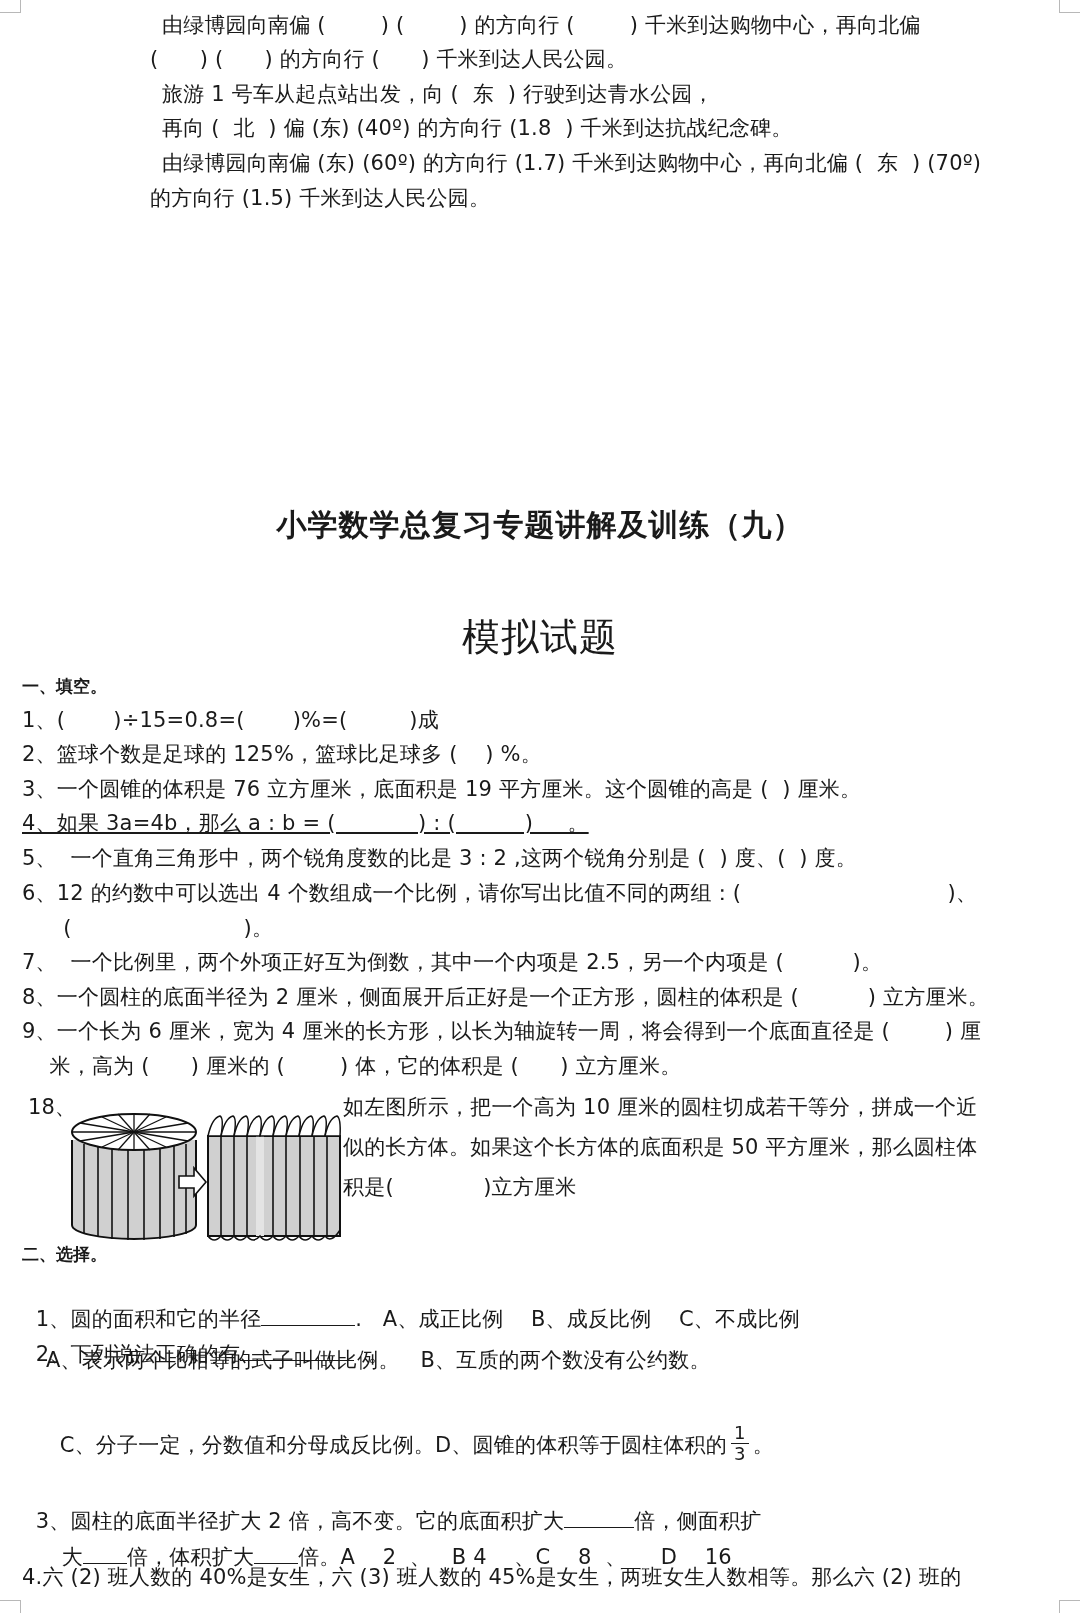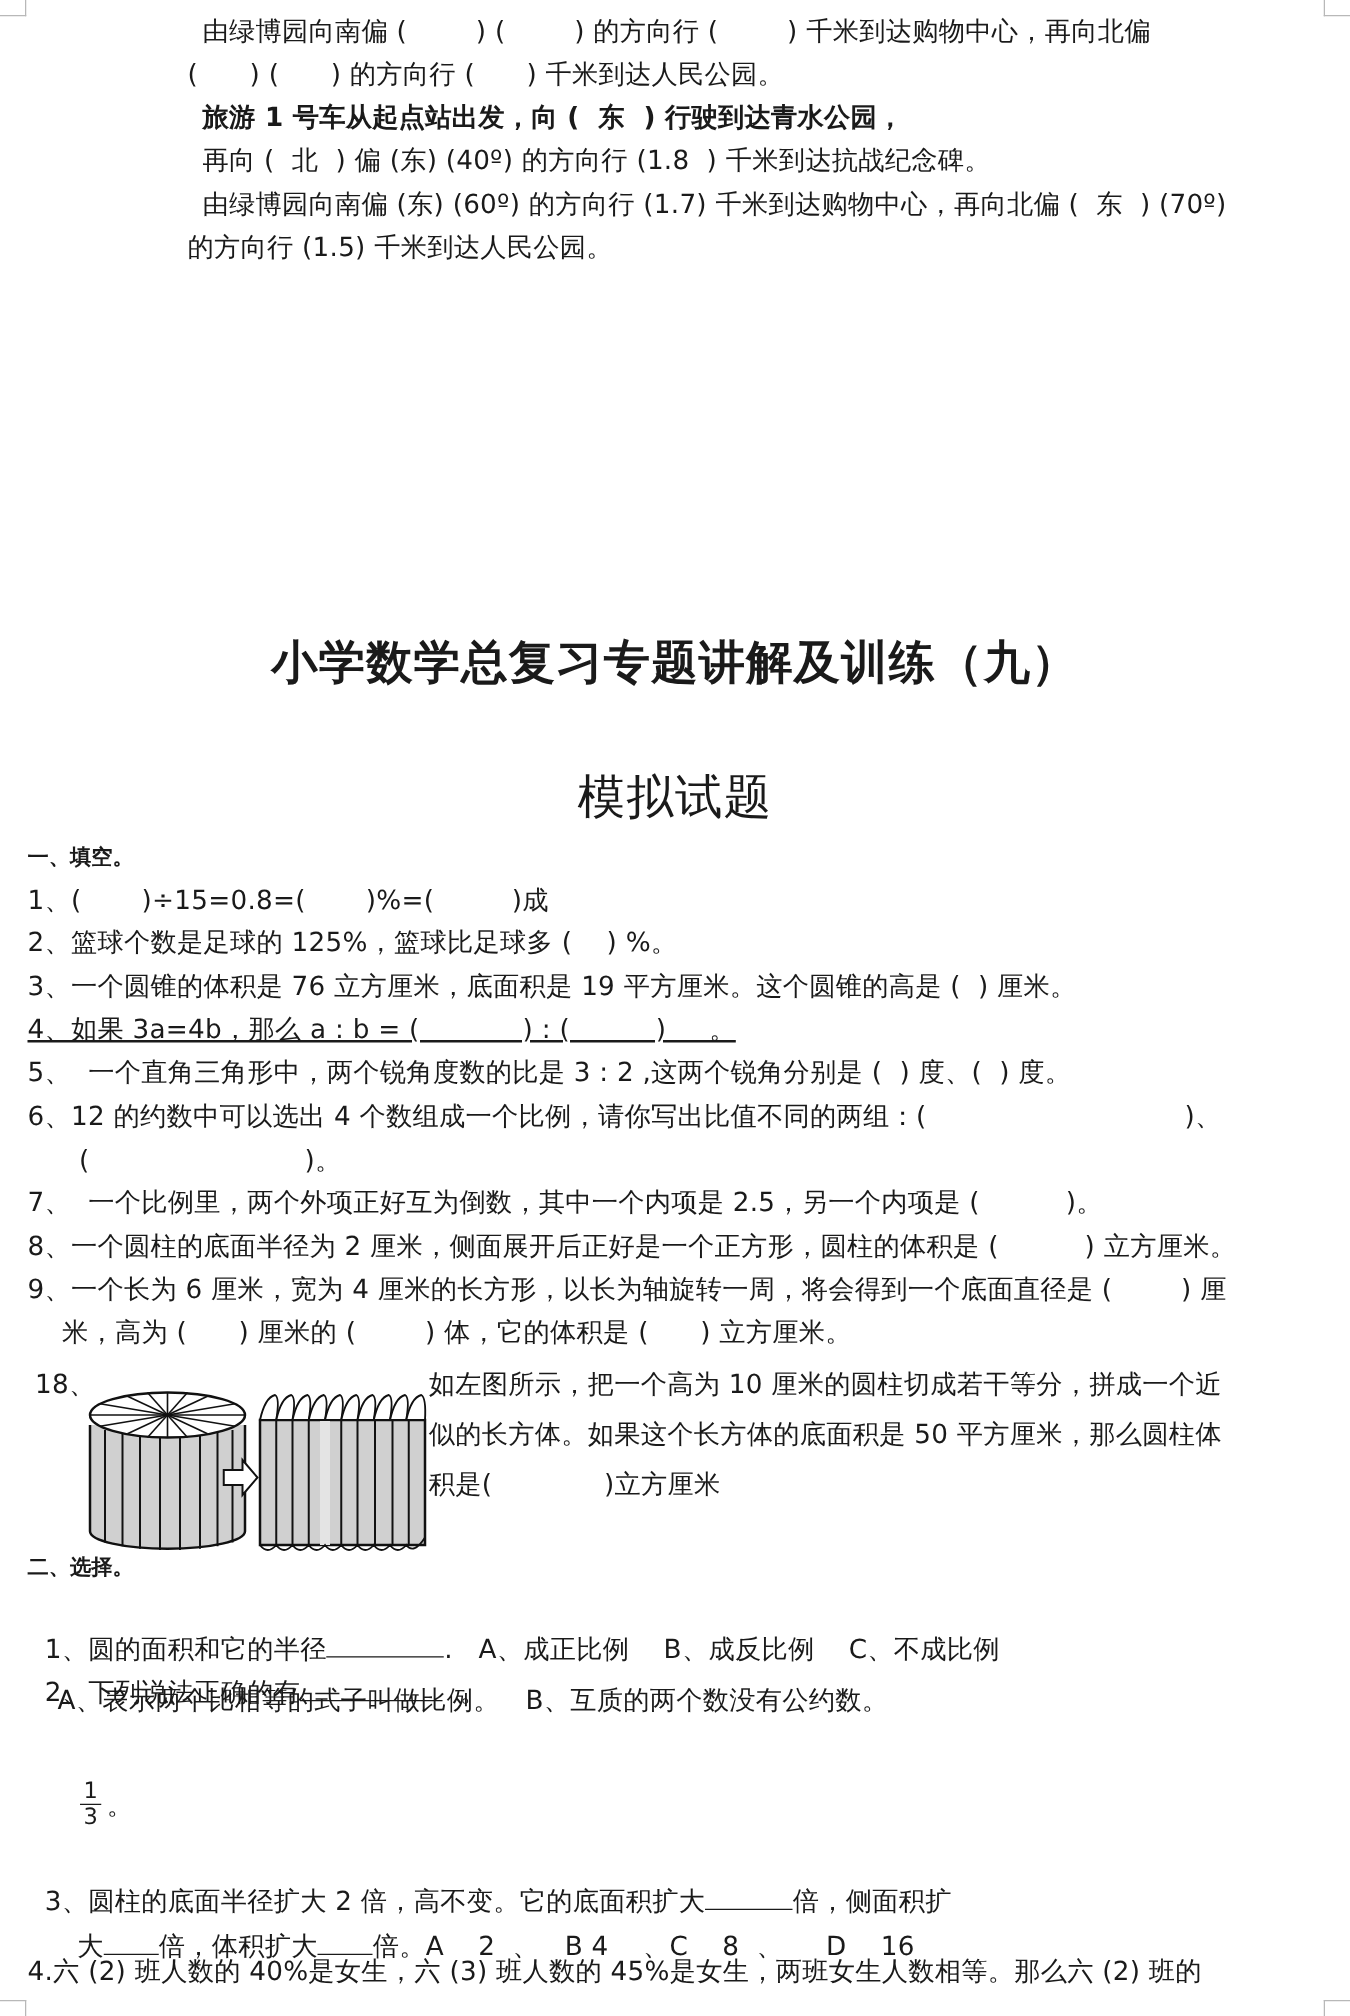--- a/index.html
+++ b/index.html
@@ -8,39 +8,39 @@
       font-family: "DejaVu Sans", "Liberation Sans", sans-serif;
       color: #1a1a1a;
     }
     .corner { position: absolute; width: 20px; height: 12px; border-color: #b8b8b8; border-style: solid; }
     .corner.tl { left: 0; top: 0; border-width: 0 1px 1px 0; }
     .corner.tr { right: 0; top: 0; border-width: 0 0 1px 1px; }
     .corner.bl { left: 0; bottom: 0; border-width: 1px 1px 0 0; }
     .corner.br { right: 0; bottom: 0; border-width: 1px 0 0 1px; }
 
     .line { position: absolute; font-size: 21px; line-height: 30px; white-space: pre; letter-spacing: 0.2px; }
-    .title { position: absolute; left: 0; width: 1080px; text-align: center; font-size: 37px; font-weight: bold; white-space: pre; letter-spacing: 1px; }
+    .title { position: absolute; left: 0; width: 1080px; text-align: center; font-size: 30px; font-weight: bold; white-space: pre; letter-spacing: 1px; }
     .subtitle { position: absolute; left: 0; width: 1080px; text-align: center; font-size: 38px; white-space: pre; letter-spacing: 1px; }
     .section { position: absolute; font-size: 17px; font-weight: bold; line-height: 30px; white-space: pre; }
     .u { display: inline-block; border-bottom: 1.5px solid #1a1a1a; height: 20px; vertical-align: baseline; }
     .frac { display: inline-flex; flex-direction: column; align-items: center; vertical-align: middle; font-size: 18px; line-height: 20px; margin: 0 4px; position: relative; top: -2px; }
     .frac .num { border-bottom: 1.5px solid #1a1a1a; padding: 0 3px; }
     .figure { position: absolute; left: 66px; top: 1100px; width: 280px; height: 145px; }
   </style>
 </head>
 <body>
 
 <div class="corner tl"></div>
 <div class="corner tr"></div>
 <div class="corner bl"></div>
 <div class="corner br"></div>
 
 <div class="line" style="left:162px; top:10px;">由绿博园向南偏 (        ) (        ) 的方向行 (        ) 千米到达购物中心，再向北偏</div>
 <div class="line" style="left:150px; top:44px;text-align:right;">(      ) (      ) 的方向行 (      ) 千米到达人民公园。</div>
-<div class="line" style="left:162px; top:79px;font-weight:bold;">旅游 1 号车从起点站出发，向 (  东  ) 行驶到达青水公园，</div>
+<div class="line" style="left:162px; top:79px;">旅游 1 号车从起点站出发，向 (  东  ) 行驶到达青水公园，</div>
 <div class="line" style="left:162px; top:113px;">再向 (  北  ) 偏 (东) (40º) 的方向行 (1.8  ) 千米到达抗战纪念碑。</div>
 <div class="line" style="left:162px; top:148px;">由绿博园向南偏 (东) (60º) 的方向行 (1.7) 千米到达购物中心，再向北偏 (  东  ) (70º)</div>
 <div class="line" style="left:150px; top:183px;">的方向行 (1.5) 千米到达人民公园。</div>
 
 <div class="title" style="top:505px;">小学数学总复习专题讲解及训练（九）</div>
 <div class="subtitle" style="top:612px;">模拟试题</div>
 
 <div class="section" style="left:22px; top:671px;">一、填空。</div>
 <div class="line" style="left:22px; top:705px;">1、(       )÷15=0.8=(       )%=(         )成</div>
 <div class="line" style="left:22px; top:739px;">2、篮球个数是足球的 125%，篮球比足球多 (    ) %。</div>
@@ -122,21 +122,21 @@
 
 <div class="line" style="left:22px; top:1274px;">
   <span>1、圆的面积和它的半径</span><span class="u" style="width:94px;"></span><span>.   A、成正比例    B、成反比例    C、不成比例</span>
 </div>
 
 <div class="line" style="left:22px; top:1309px;">
   <span>2、下列说法正确的有</span><span class="u" style="width:114px;"></span><span>  。</span>
 </div>
 <div class="line" style="left:46px; top:1345px;">A、表示两个比相等的式子叫做比例。   B、互质的两个数没有公约数。</div>
 <div class="line" style="left:46px; top:1395px;">
-  <span class="frac"><span class="num">1</span><span>3</span></span><span>。</span>
+  <span>C、分子一定，分数值和分母成反比例。D、圆锥的体积等于圆柱体积的</span><span class="frac"><span class="num">1</span><span>3</span></span><span>。</span>
 </div>
 
 <div class="line" style="left:22px; top:1476px;">
   <span>3、圆柱的底面半径扩大 2 倍，高不变。它的底面积扩大</span><span class="u" style="width:70px;"></span><span>倍，侧面积扩</span>
 </div>
 <div class="line" style="left:48px; top:1512px;">
   <span>大</span><span class="u" style="width:44px;"></span><span>倍，体积扩大</span><span class="u" style="width:44px;"></span><span>倍。A    2  、   B 4    、C    8  、     D    16</span>
 </div>
 
 <div class="line" style="left:22px; top:1562px;">4.六 (2) 班人数的 40%是女生，六 (3) 班人数的 45%是女生，两班女生人数相等。那么六 (2) 班的</div>

